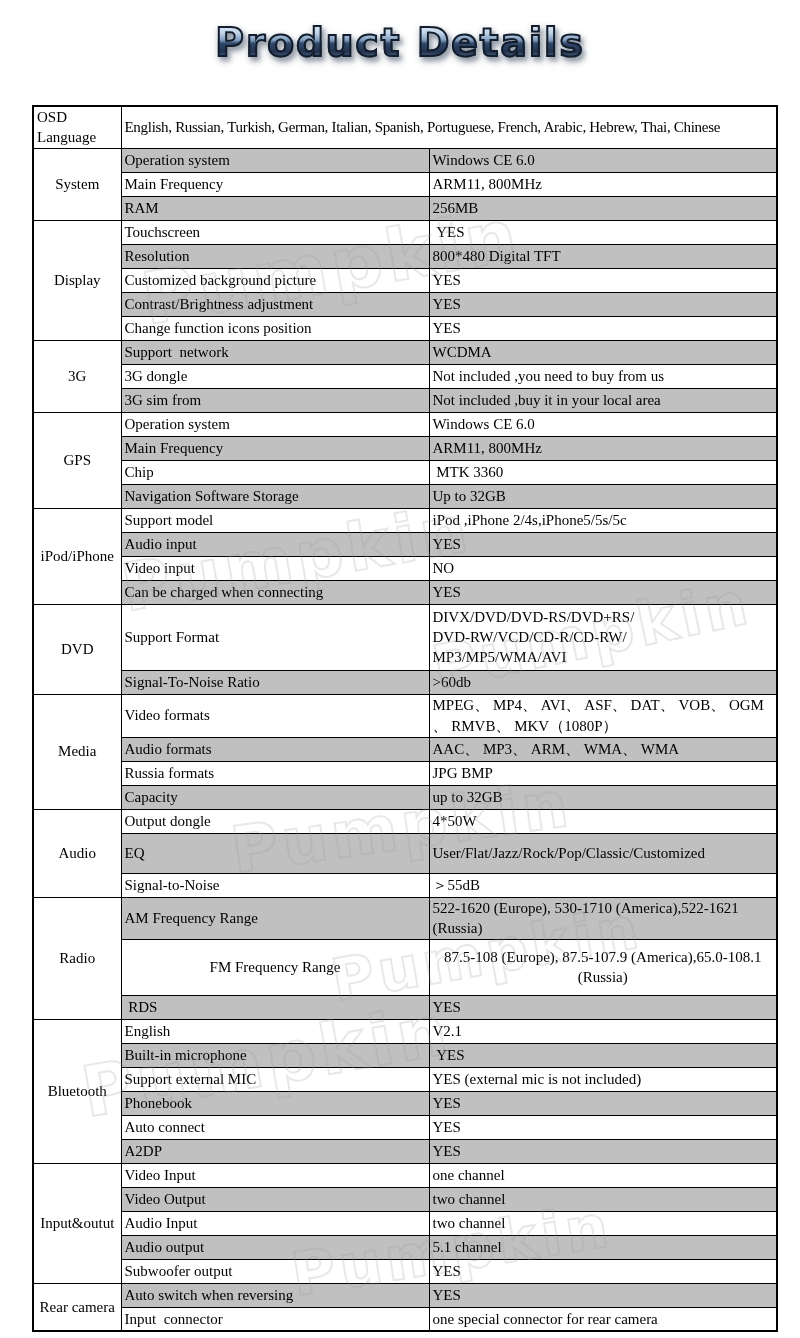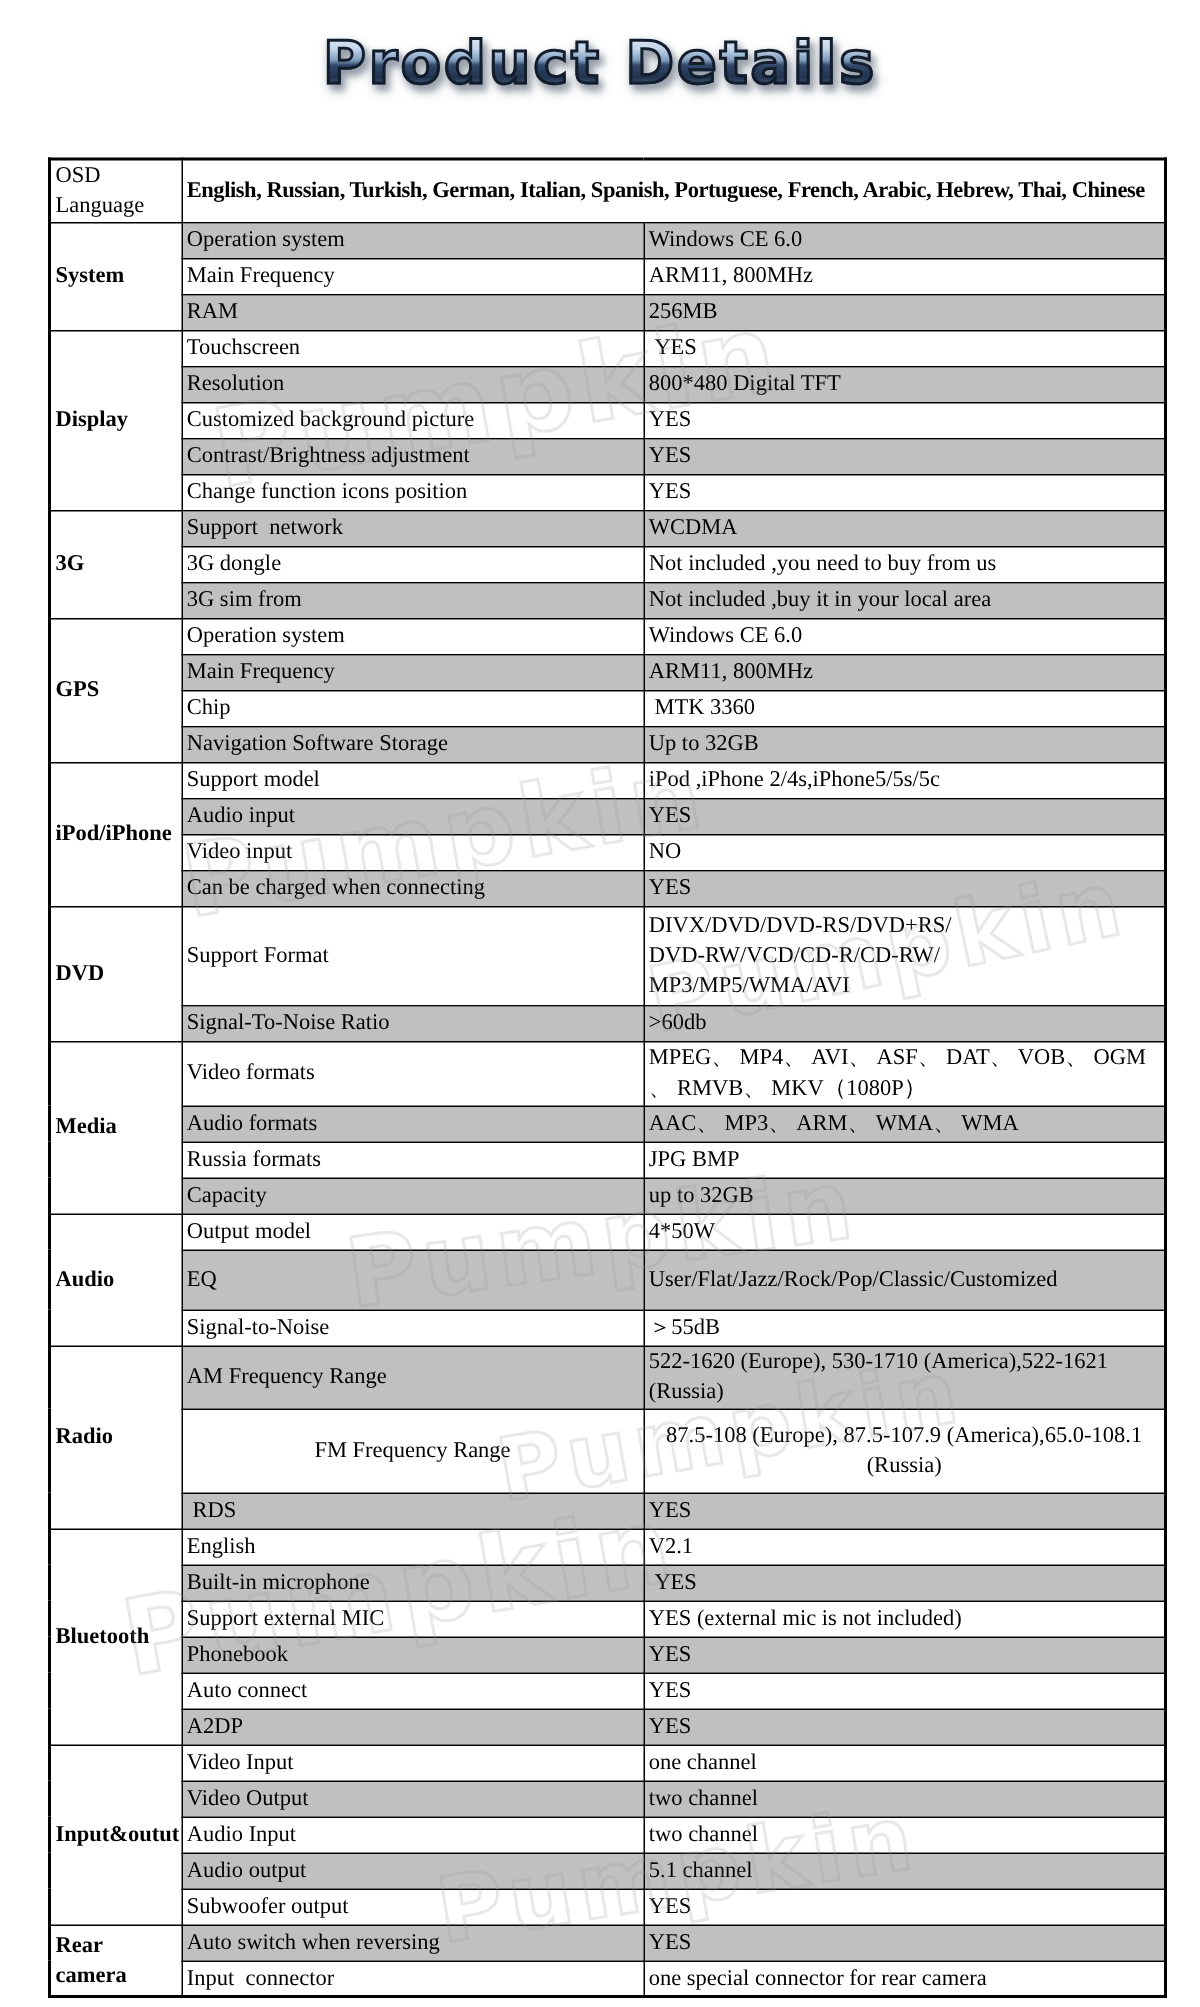--- a/index.html
+++ b/index.html
@@ -59,26 +59,26 @@
     border: 1px solid #000;
     font-size: 15px;
     line-height: 1.35;
     padding: 0 3px;
     color: #000;
     vertical-align: middle;
     overflow: hidden;
   }
   tr.spec-row { height: 24px; }
   tr.header-row { height: 25px; }
-  td.cat { background: #fff; padding: 0 2px; font-weight: bold; }
+  td.cat { text-align: center; background: #fff; padding: 0 2px; }
   td.lbl, td.val { white-space: pre-wrap; }
   td.shade { background: var(--shade, #c0c0c0); }
   td.hdr-label { font-size: 14.5px; padding: 0 2px; margin-left: 17px; }
   td.hdr-val {
-    font-weight: bold;
+    font-weight: normal;
     font-size: 14.6px;
     letter-spacing: -0.3px;
     white-space: nowrap;
     border-bottom: 3px solid #000;
     padding: 0 1px;
   }
 </style>
 </head>
 <body>
 
@@ -201,21 +201,21 @@
       <tr class="spec-row">
         <td class="lbl">Russia formats</td>
         <td class="val">JPG BMP</td>
       </tr>
       <tr class="spec-row">
         <td class="lbl shade">Capacity</td>
         <td class="val shade">up to 32GB</td>
       </tr>
       <tr class="spec-row">
         <td rowspan="3" class="cat">Audio</td>
-        <td class="lbl">Output model</td>
+        <td class="lbl">Output dongle</td>
         <td class="val">4*50W</td>
       </tr>
       <tr class="spec-row" style="height: 40px;">
         <td class="lbl shade">EQ</td>
         <td class="val shade">User/Flat/Jazz/Rock/Pop/Classic/Customized</td>
       </tr>
       <tr class="spec-row">
         <td class="lbl">Signal-to-Noise</td>
         <td class="val">＞55dB</td>
       </tr>

